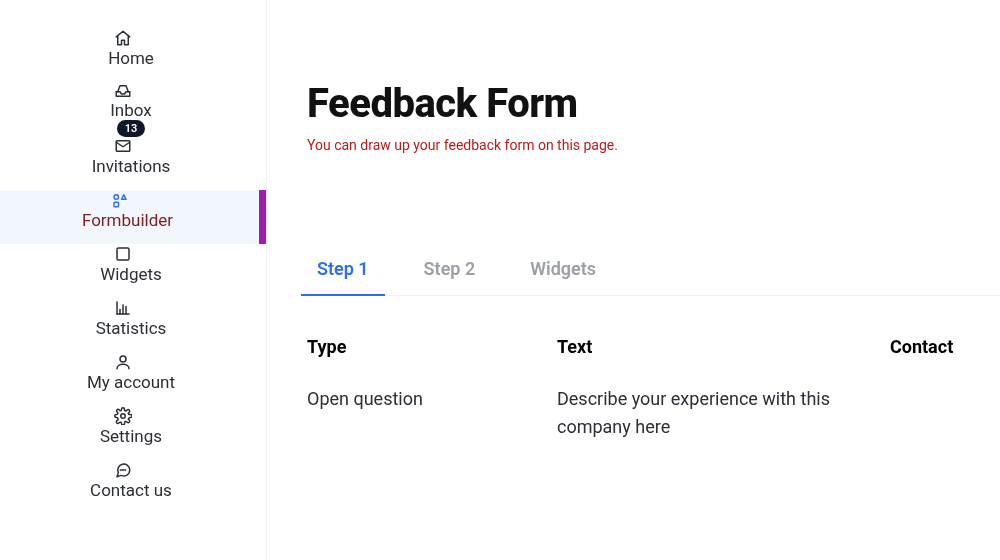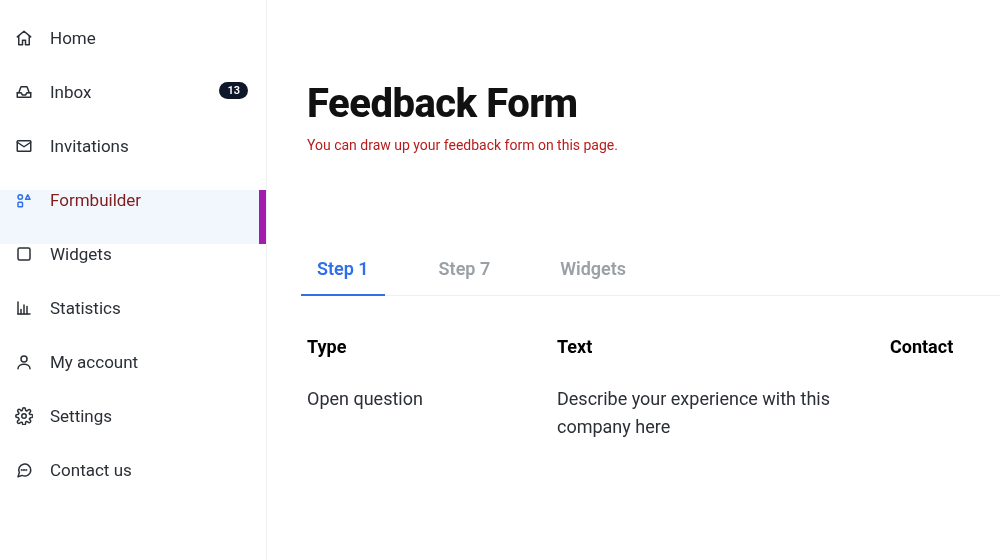--- a/index.html
+++ b/index.html
@@ -15,27 +15,28 @@
 
 
 .sidebar {
   width: 267px;
   border-right: 1px solid #eef0f2;
   padding-top: 28px;
   background: #fff;
 }
 .nav-item {
   display: flex;
-  align-items: flex-start;
+  align-items: center;
   height: 54px;
   padding-left: 14px;
   padding-right: 18px;
   cursor: pointer;
   font-size: 17px;
   color: #2b2f36;
+  flex-direction: column;
 }
 .nav-item .icon {
   width: 20px;
   height: 20px;
   display: inline-flex;
   align-items: center;
   justify-content: center;
   color: #2b2f36;
   margin-right: 16px;
 }
@@ -69,21 +70,21 @@
   color: #111;
 }
 .page-subtitle {
   margin-top: 10px;
   font-size: 14px;
   color: #b91c1c;
 }
 
 .tabs {
   display: flex;
-  gap: 50px;
+  gap: 35px;
   margin-top: 105px;
   border-bottom: 1px solid #eef0f2;
 }
 .tab {
   padding: 0 10px 16px 10px;
   font-size: 18px;
   font-weight: 600;
   color: #9aa0a6;
   cursor: pointer;
   position: relative;
@@ -234,21 +235,21 @@
     </div>
 
   </nav>
 
   <main class="main">
     <h1 class="page-title">Feedback Form</h1>
     <p class="page-subtitle">You can draw up your feedback form on this page.</p>
 
     <div class="tabs">
       <div class="tab active">Step 1</div>
-      <div class="tab">Step 7</div>
+      <div class="tab">Step 2</div>
       <div class="tab">Widgets</div>
     </div>
 
 
     <div class="table">
       <div class="thead">
         <div class="th col-type">Type</div>
         <div class="th col-text">Text</div>
         <div class="th col-public">Contact</div>
       </div>

